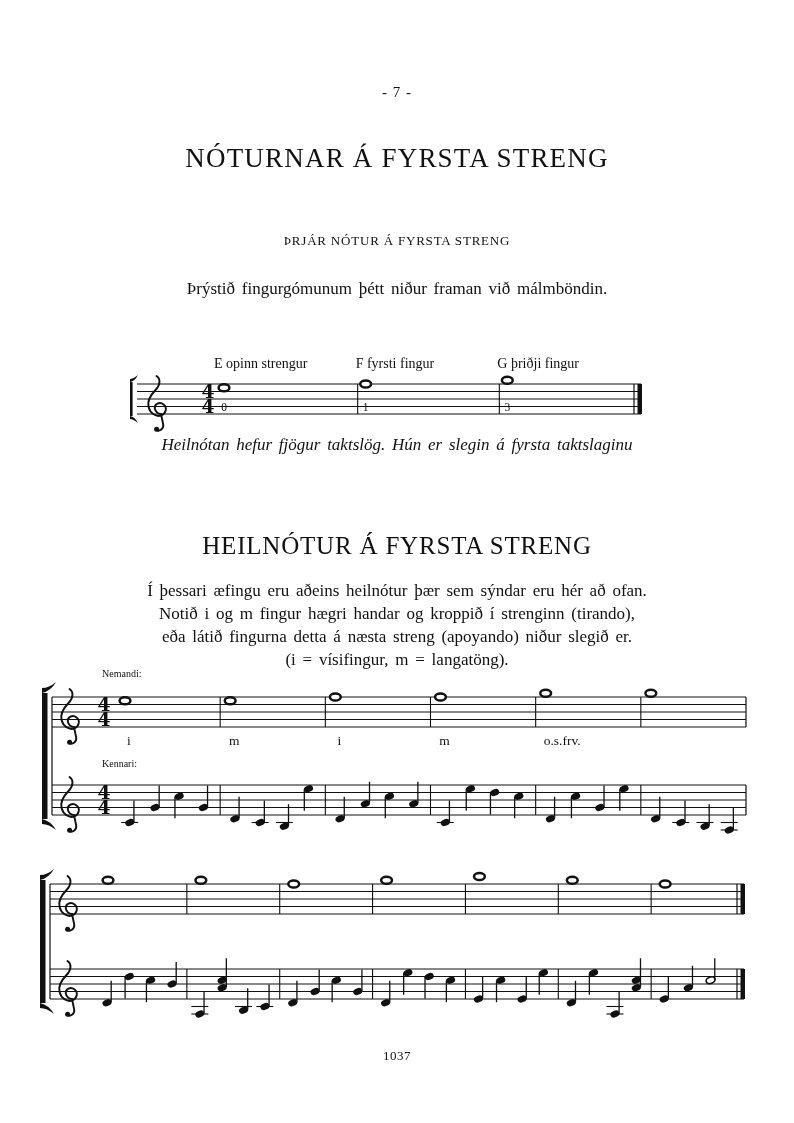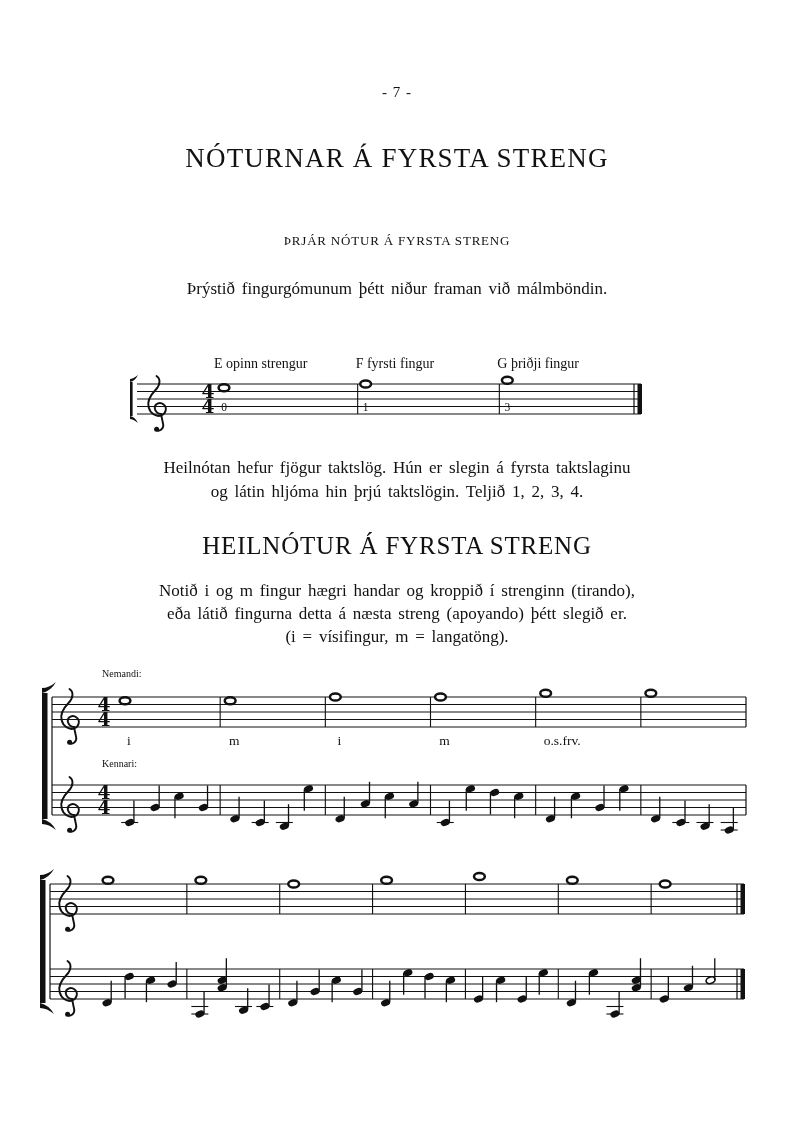--- a/index.html
+++ b/index.html
@@ -11,21 +11,21 @@
     font-family:"Liberation Serif","DejaVu Serif",serif;
     color:#111;
     overflow:hidden;
   }
   .abs{position:absolute;left:0;width:794px;text-align:center;}
   .pnum-top{top:84px;font-size:15px;letter-spacing:1px;}
   .title{top:143px;font-size:27px;letter-spacing:1.2px;text-align:center;}
   .subtitle{top:209px;font-size:13px;letter-spacing:0.8px;margin-top:24px;}
   .para{font-size:17px;line-height:24px;word-spacing:2.5px;}
   .para1{top:277px;}
-  .para2{top:456px;}
+  .para2{top:433px;font-style:italic;}
   .heading{top:532px;font-size:25px;letter-spacing:0.8px;}
   .para3{top:579px;line-height:23px;}
   .part-label{position:absolute;font-size:10px;text-align:left;width:auto;}
   .nemandi{left:102px;top:668px;}
   .kennari{left:102px;top:758px;text-align:right;}
   .pnum-bottom{top:1048px;font-size:13px;letter-spacing:0.5px;}
   svg.score{position:absolute;left:0;top:0;width:794px;height:1123px;}
 </style>
 </head>
 <body>
@@ -35,28 +35,28 @@
   <div class="abs pnum-top">- 7 -</div>
   <div class="abs title">NÓTURNAR Á FYRSTA STRENG</div>
   <div class="abs subtitle">ÞRJÁR NÓTUR Á FYRSTA STRENG</div>
 
   <div class="abs para para1">
     <div>Þrýstið fingurgómunum þétt niður framan við málmböndin.</div>
   </div>
 
   <div class="abs para para2">
     <div>Heilnótan hefur fjögur taktslög. Hún er slegin á fyrsta taktslaginu</div>
-    <div>og látin hljóma hin þrjú taktslögin. Teljið 1, 2, 3, 4.</div>
   </div>
 
   <div class="abs heading">HEILNÓTUR Á FYRSTA STRENG</div>
 
   <div class="abs para para3">
+    <div>Í þessari æfingu eru aðeins heilnótur þær sem sýndar eru hér að ofan.</div>
     <div>Notið i og m fingur hægri handar og kroppið í strenginn (tirando),</div>
-    <div>eða látið fingurna detta á næsta streng (apoyando) þétt slegið er.</div>
+    <div>eða látið fingurna detta á næsta streng (apoyando) niður slegið er.</div>
     <div>(i = vísifingur, m = langatöng).</div>
   </div>
 
   <div class="part-label nemandi">Nemandi:</div>
   <div class="part-label kennari">Kennari:</div>
 
   <svg class="score" viewBox="0 0 794 1123">
       <rect x="130" y="382" width="2.6" height="34" fill="#111111"></rect>
       <path d="M 130 382 Q 135 381 138 375 Q 133 379 130 379 Z" fill="#111111"></path>
       <path d="M 130 416 Q 135 417 138 423 Q 133 419 130 419 Z" fill="#111111"></path>
@@ -425,13 +425,14 @@
         <line x1="692.4857142857143" x2="692.4857142857143" y1="987.25" y2="965.75" stroke="#111111" stroke-width="1.3"></line>
       </g>
       <g>
         <ellipse cx="710.5714285714286" cy="980.25" rx="4.6" ry="3.2" fill="#fff" stroke="#111111" stroke-width="1.7" transform="rotate(-20 710.5714285714286 980.25)"></ellipse>
         <line x1="714.7714285714286" x2="714.7714285714286" y1="979.75" y2="958.25" stroke="#111111" stroke-width="1.3"></line>
       </g>
       <line x1="737" x2="737" y1="969" y2="999" stroke="#111111" stroke-width="1.2"></line>
       <rect x="740.5" y="969" width="4.5" height="30" fill="#111111"></rect>
     </svg>
 
+  <div class="abs pnum-bottom">1037</div>
 </div>
 
 </body></html>

